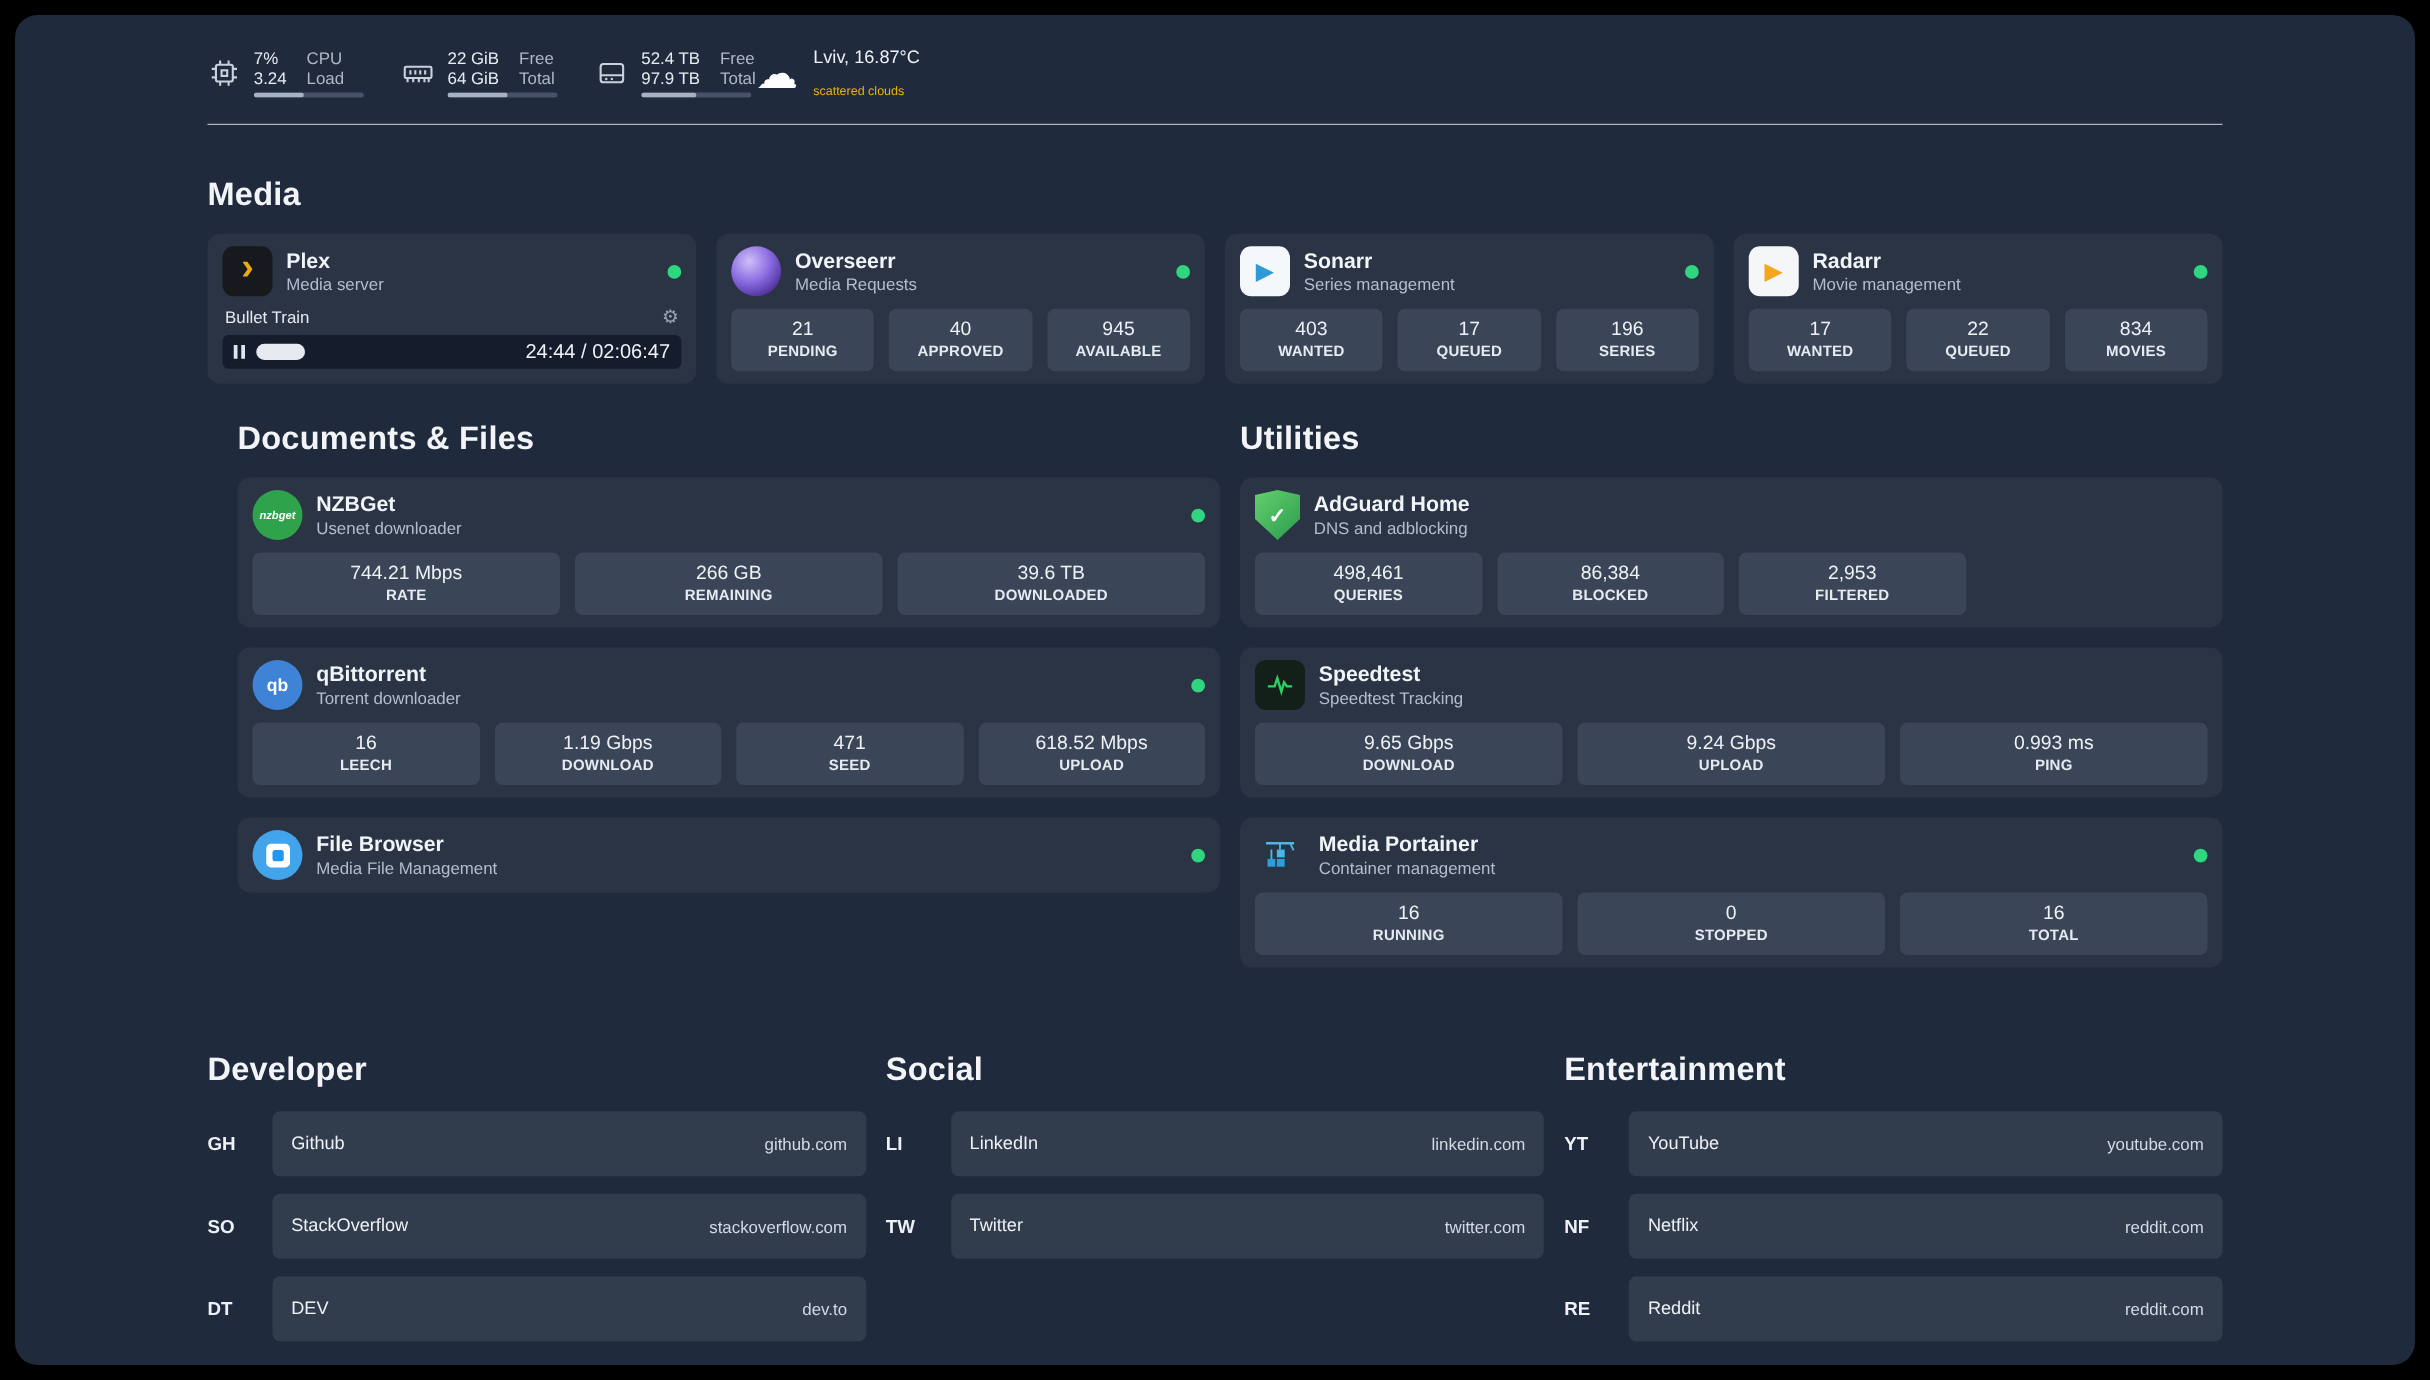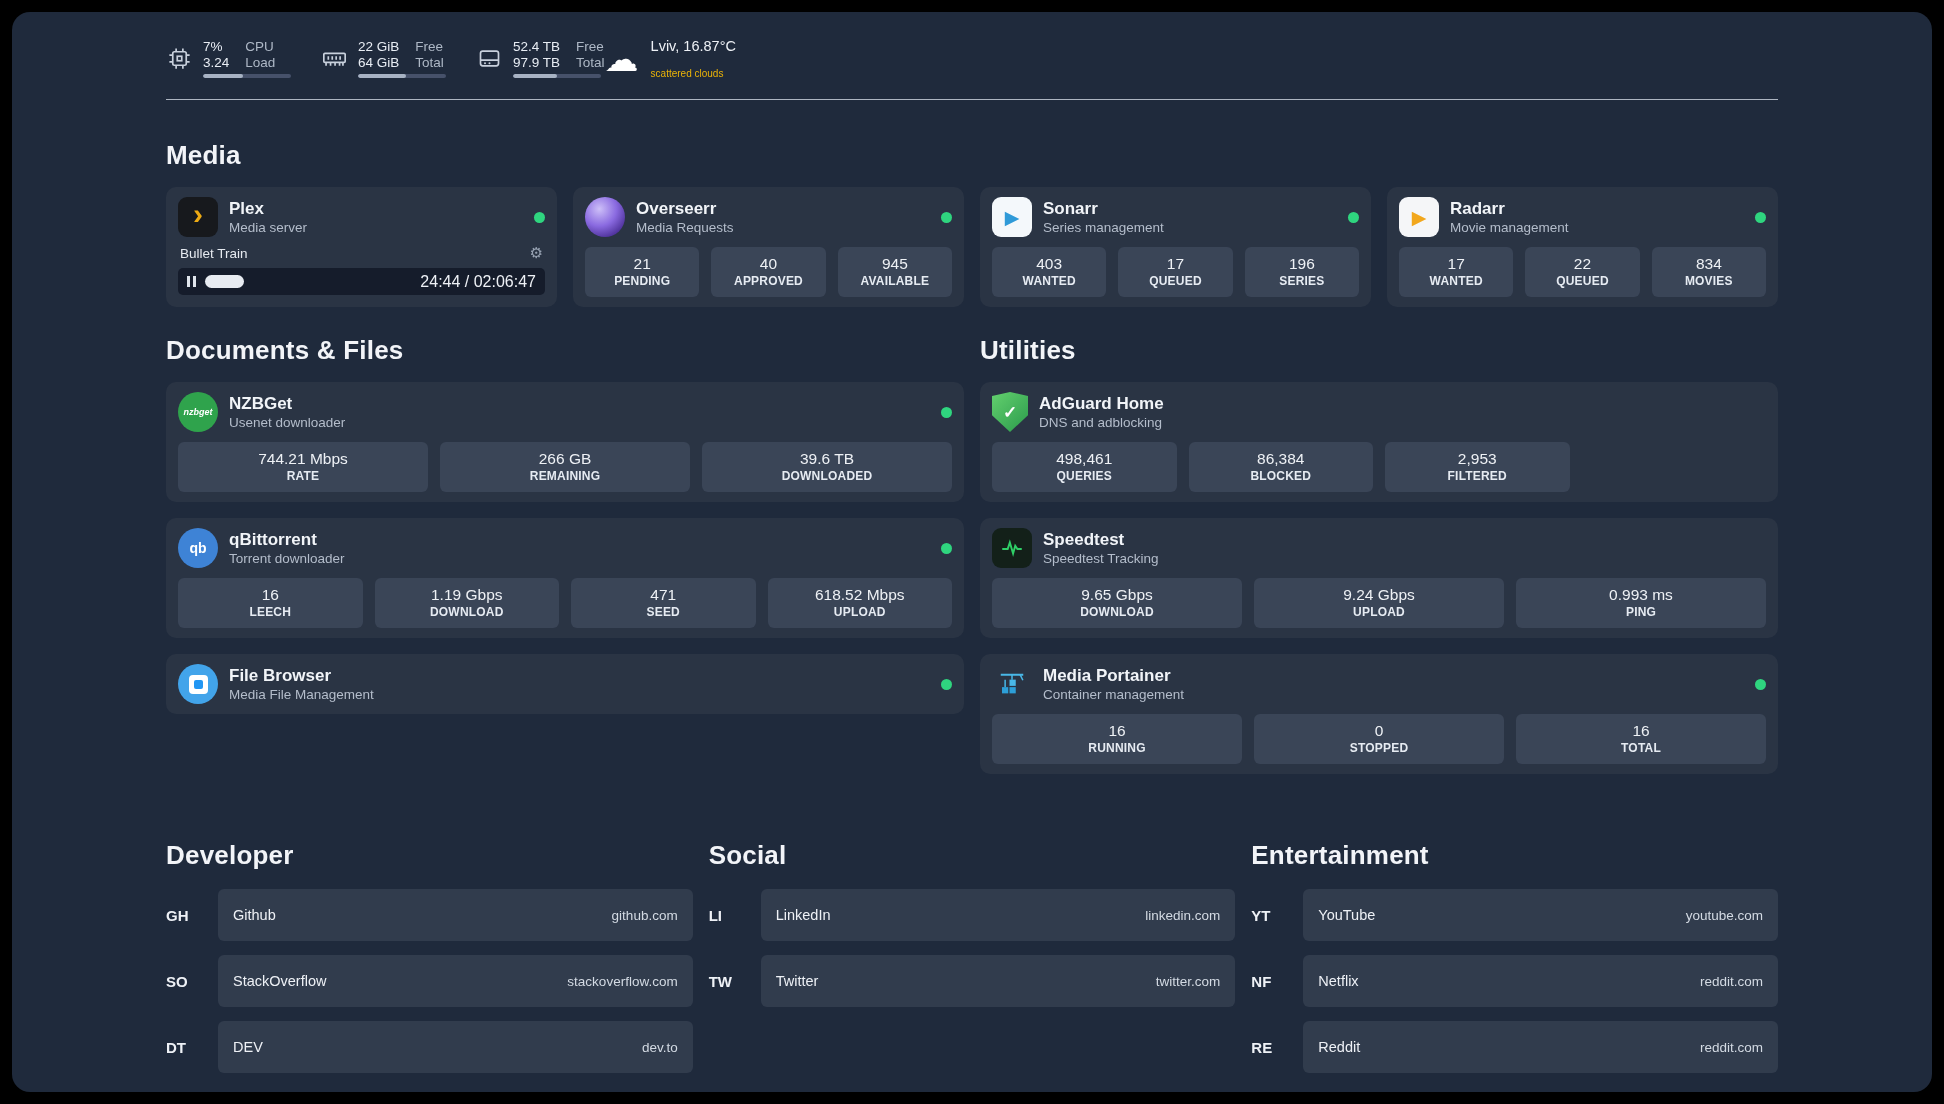--- a/index.html
+++ b/index.html
@@ -32,21 +32,21 @@
 
   .divider { height:1px; background:#c7ced8; opacity:.85; margin-top:20px; }
 
   
   .section-title { font-size:26px; font-weight:600; color:#f2f4f8; letter-spacing:.2px; }
   .mt-media { margin:40px 0 16px; }
   .mt-col { margin:28px 0 16px; }
   .mt-bm { margin:50px 0 18px; }
 
   .media-grid { display:grid; grid-template-columns:repeat(4,1fr); gap:16px; }
-  .two-col { display:grid; grid-template-columns:1fr 1fr; gap:16px; align-items:start; }
+  .two-col { display:grid; grid-template-columns:1fr 1fr; gap:16px; align-items:start;margin-left:24px; }
   .col .card { margin-bottom:16px; }
 
   
   .card { background:#2a3444; border-radius:10px; padding:10px 12px; }
   .card-head { display:flex; align-items:center; gap:11px; }
   .card-titles { display:flex; flex-direction:column; gap:2px; }
   .card-title { font-size:17px; font-weight:600; color:#f1f4f8; line-height:19px; }
   .card-sub { font-size:13.5px; color:#b4bdcb; line-height:15px; }
   .status-dot { margin-left:auto; width:11px; height:11px; border-radius:50%; background:#2fd57f; flex:0 0 auto; }
 

